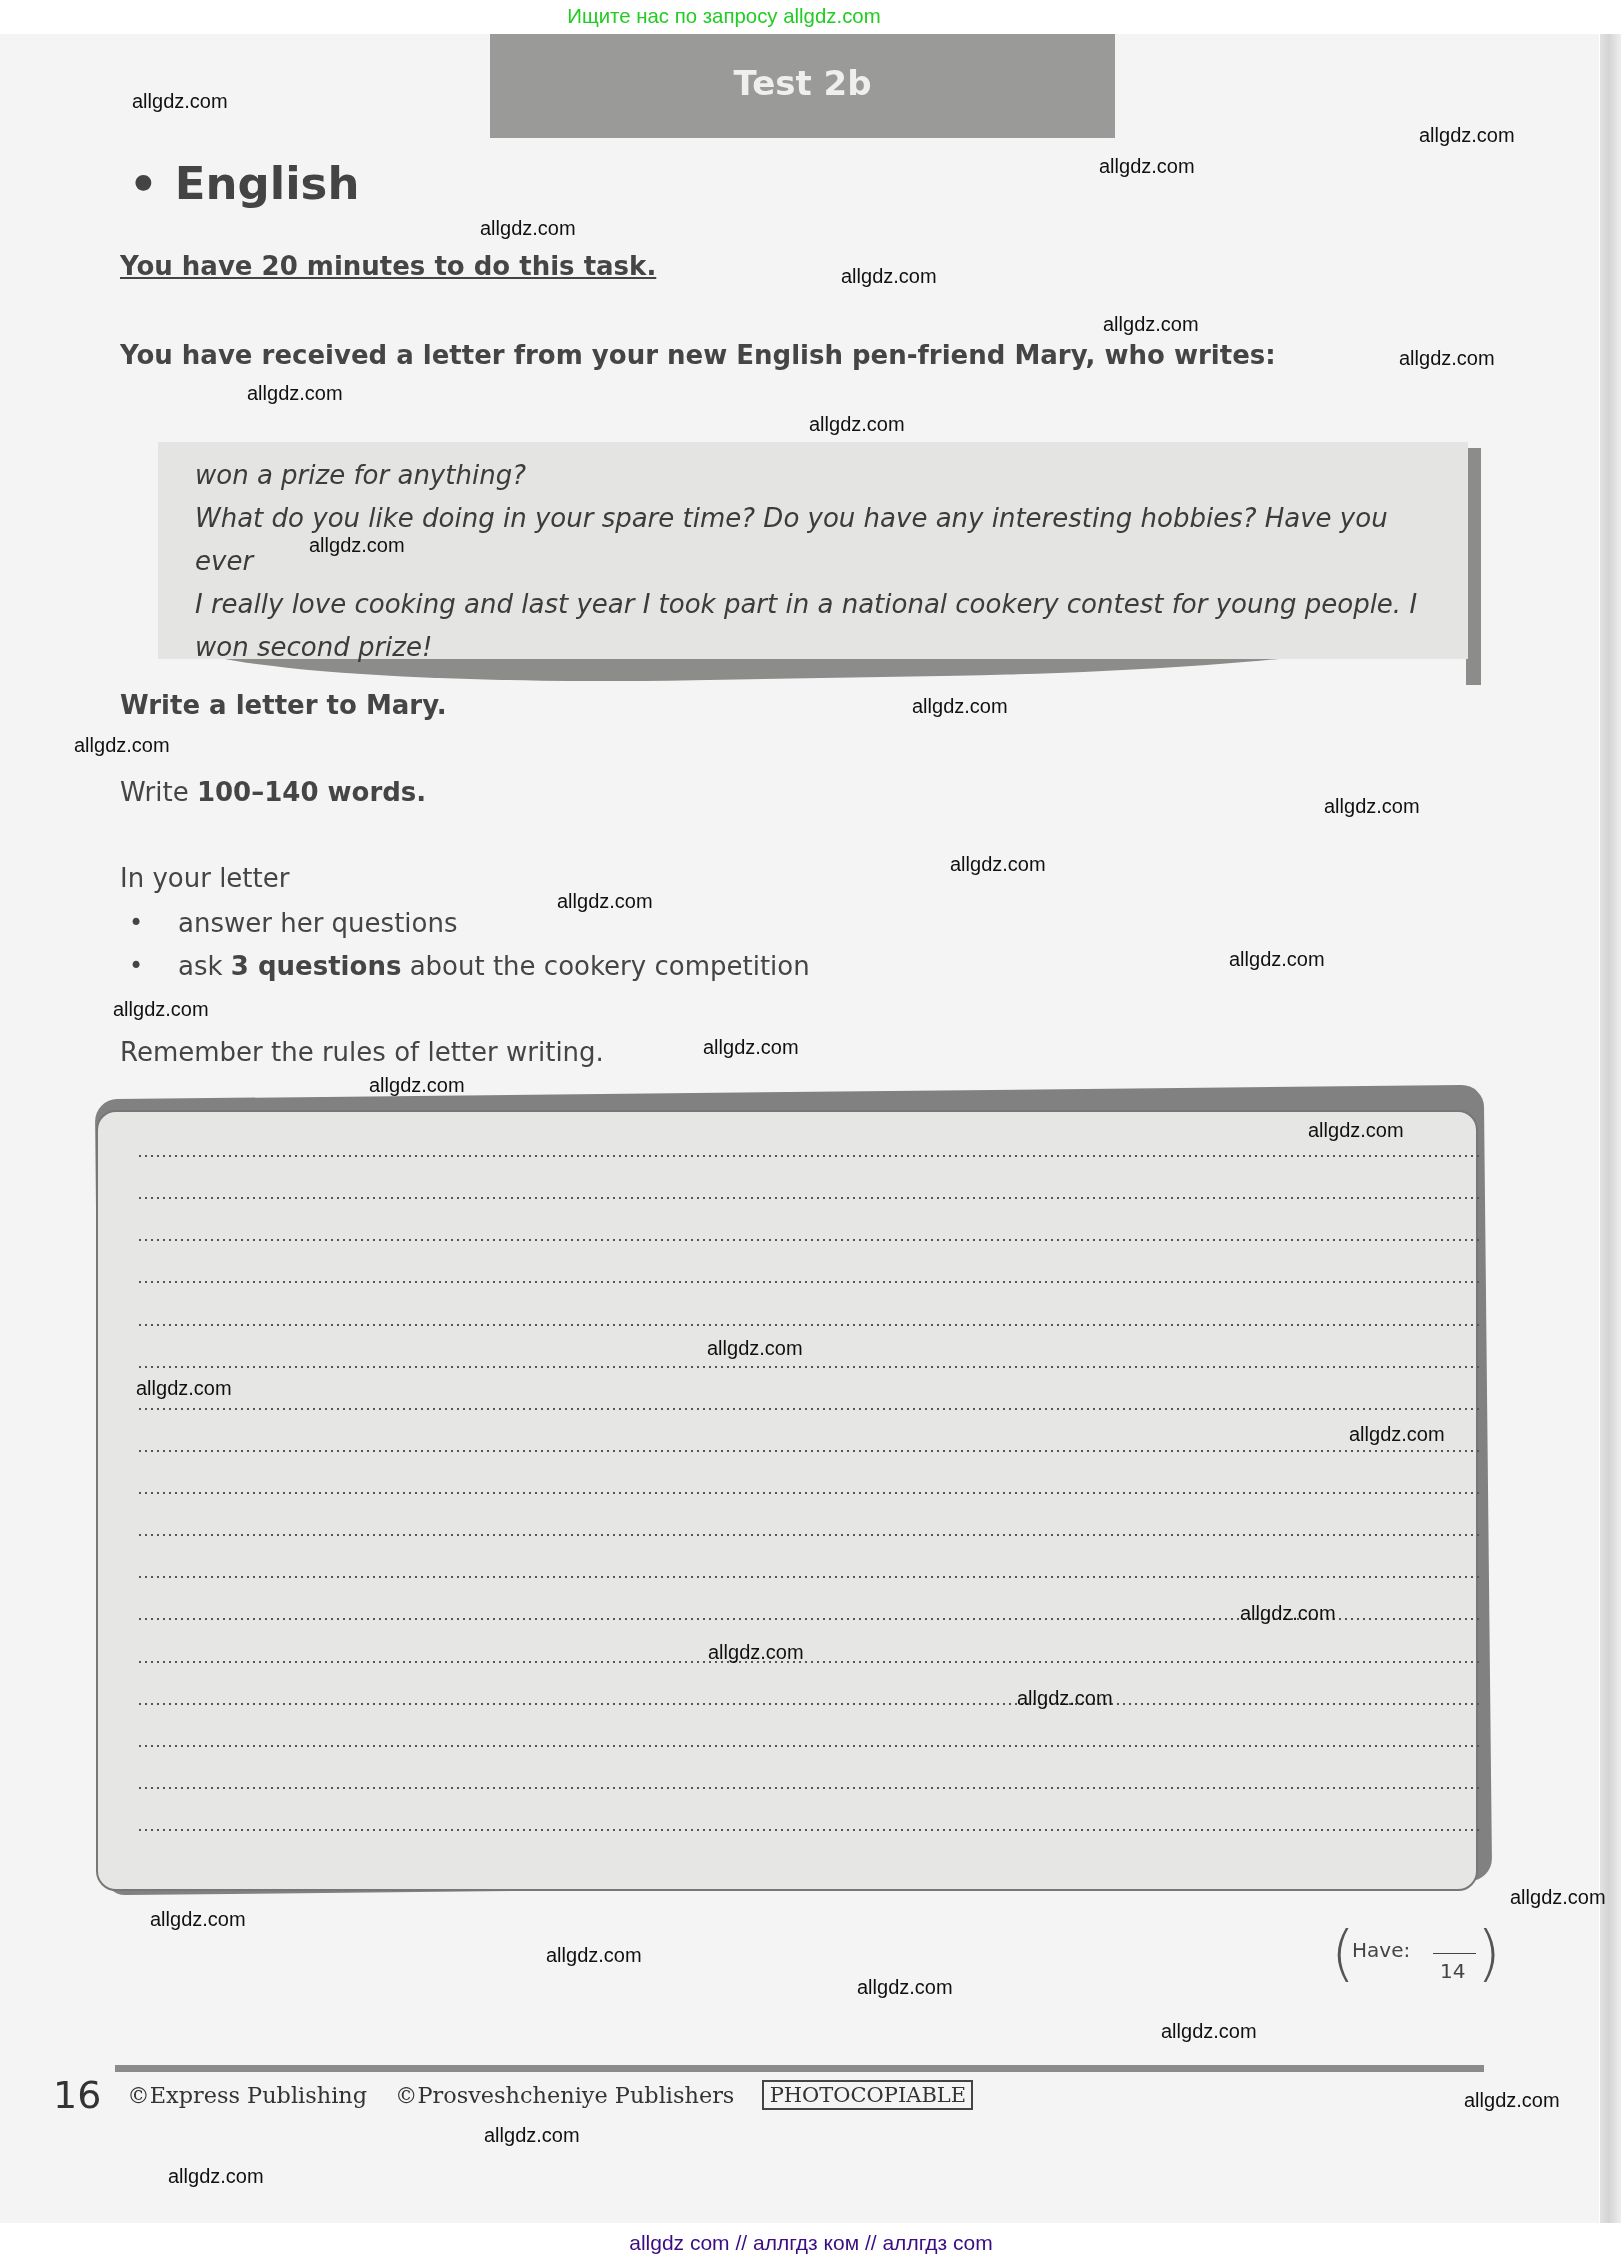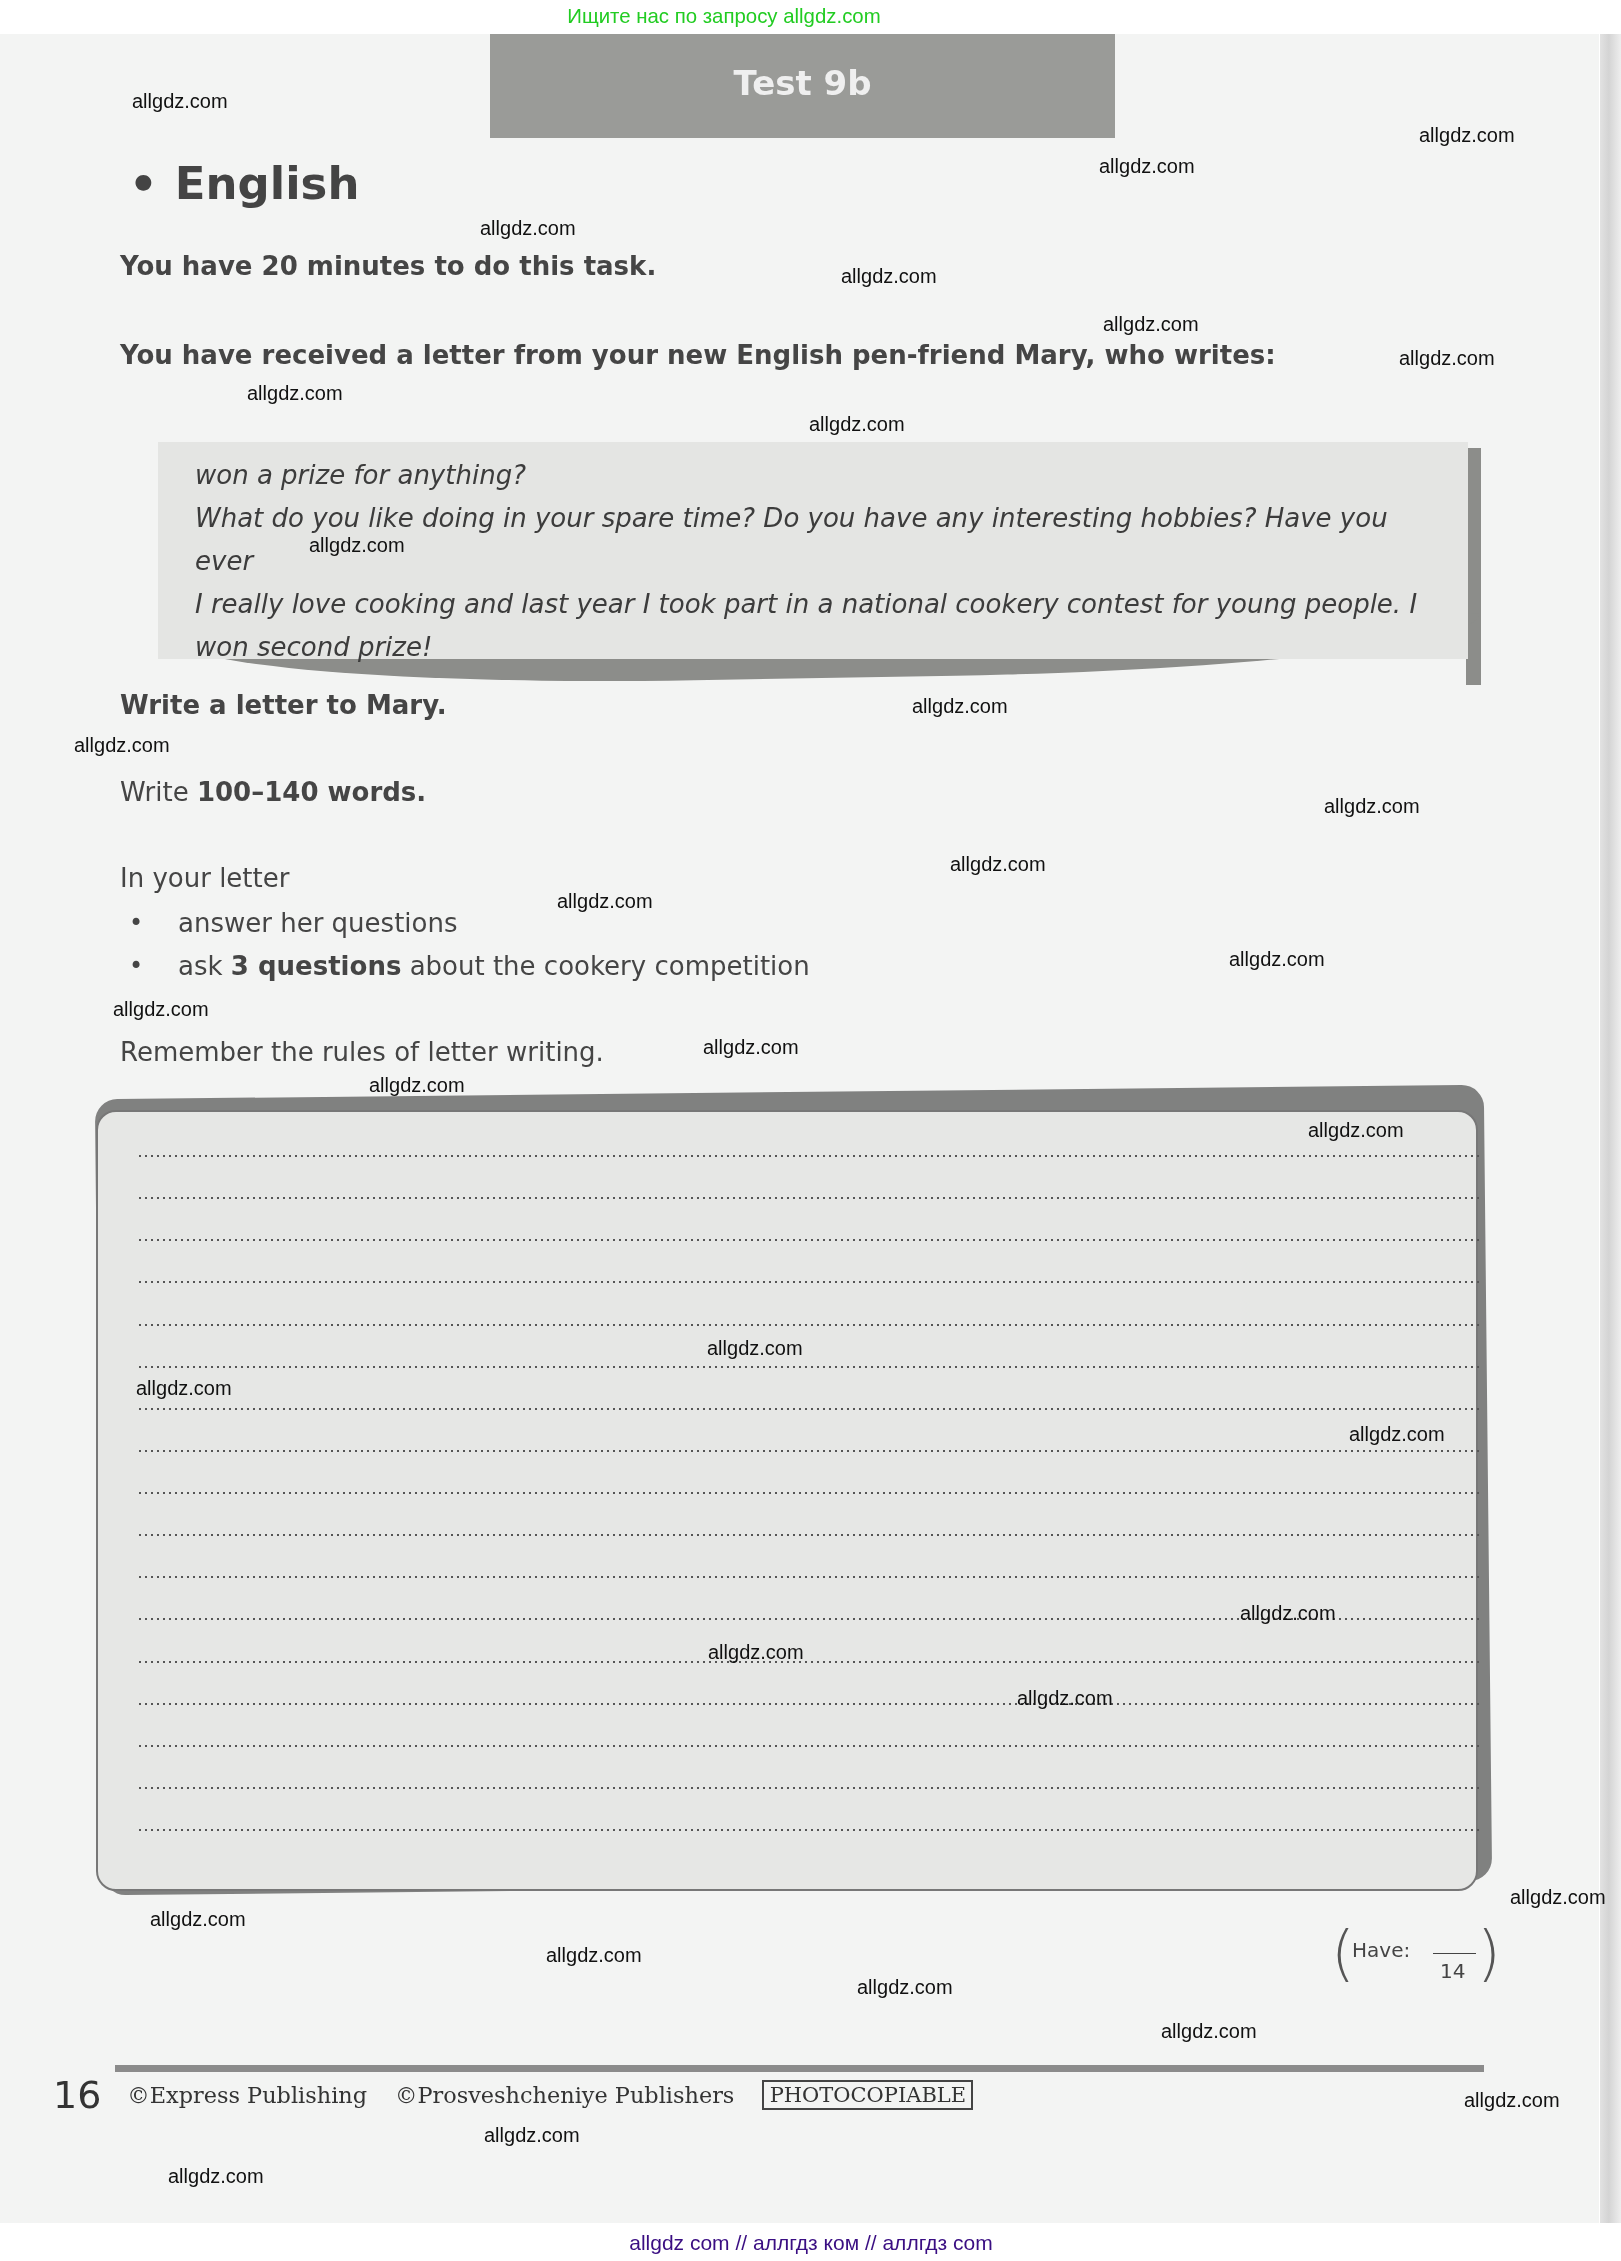--- a/index.html
+++ b/index.html
@@ -103,28 +103,28 @@
 </style>
 </head>
 <body>
 
 <div class="top-banner">Ищите нас по запросу allgdz.com</div>
 
 <div class="page"></div>
 <div class="page-edge"></div>
 
 <div class="test-tab">
-  <span>Test 9b</span>
+  <span>Test 2b</span>
 </div>
 
 <div class="section-title">
   <span class="bullet">•</span><span>English</span>
 </div>
 
-<div class="instr-bold" style="left:120px; top:251px;">You have 20 minutes to do this task.</div>
+<div class="instr-bold" style="left:120px; top:251px;text-decoration:underline;">You have 20 minutes to do this task.</div>
 <div class="instr-bold" style="left:120px; top:340px;">You have received a letter from your new English pen-friend Mary, who writes:</div>
 
 <div class="letter-shadow-right"></div>
 <div class="letter-shadow"></div>
 <div class="letter-box"></div>
 <div class="letter-text">
   <p>won a prize for anything?</p>
   <p>What do you like doing in your spare time? Do you have any interesting hobbies? Have you ever</p>
   <p>I really love cooking and last year I took part in a national cookery contest for young people. I</p>
   <p>won second prize!</p>

